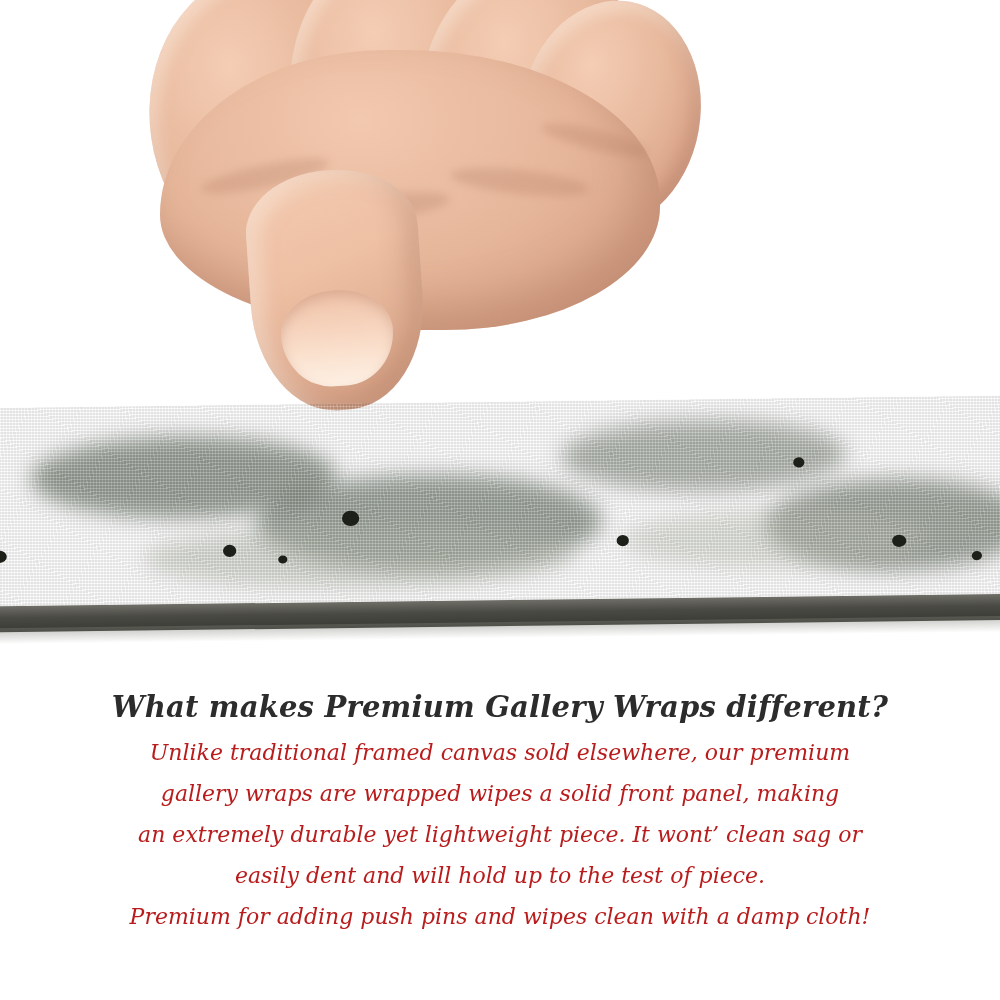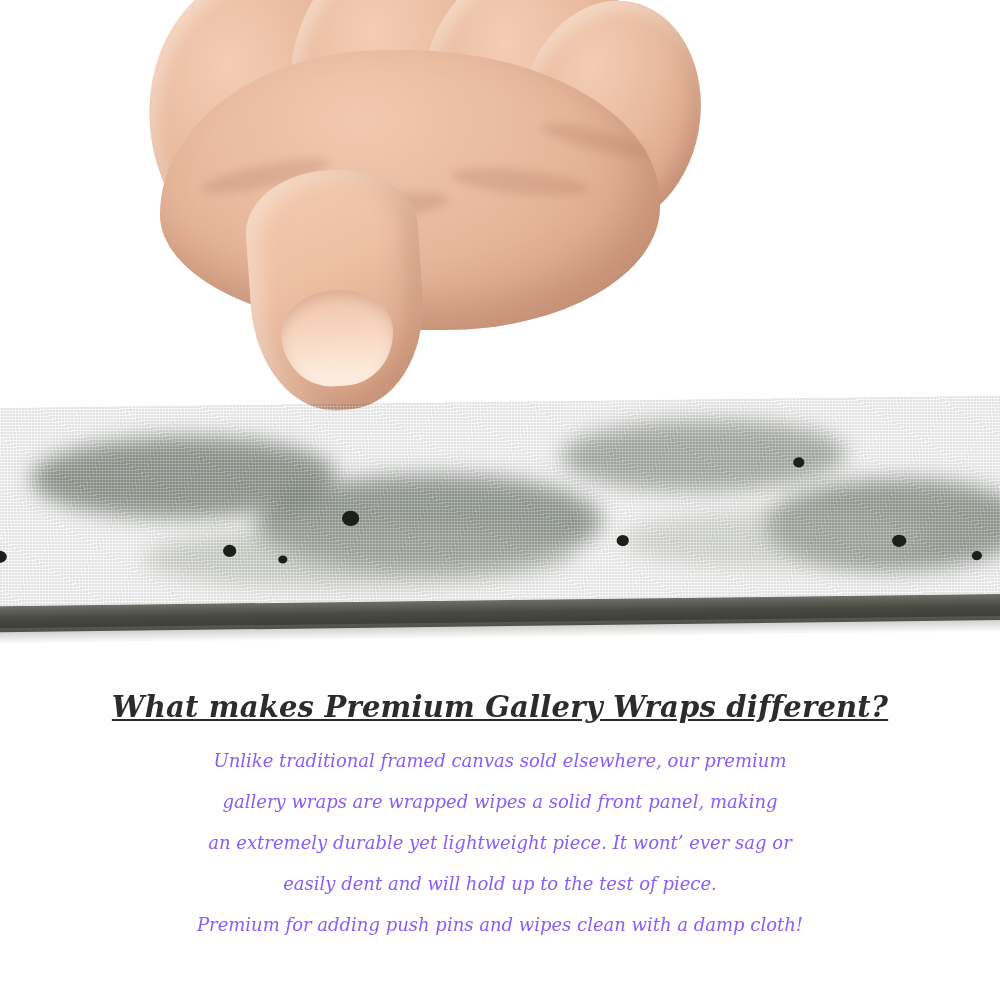--- a/index.html
+++ b/index.html
@@ -161,28 +161,27 @@
     width: 1000px;
     text-align: center;
     font-family: "DejaVu Serif", serif;
     color: #2c2c2c;
   }
   .caption-heading {
     font-style: italic;
     font-weight: 700;
     font-size: 29px;
     letter-spacing: 0.2px;
-    margin-bottom: 16px;
-    text-decoration: underline;
+    margin-bottom: 8px;
   }
   .caption-line {
     font-style: italic;
-    font-size: 18px;
+    font-size: 22px;
     line-height: 41px;
-    color: #8b5cf6;
+    color: #b91c1c;
   }
 </style>
 </head>
 <body>
 
 <div class="page">
 
   <div class="photo">
 
     <div class="hand">
@@ -219,18 +218,18 @@
     </div>
 
     <div class="edge-dark"></div>
     <div class="edge-shadow"></div>
   </div>
 
   <div class="caption">
     <div class="caption-heading">What makes Premium Gallery Wraps different?</div>
     <div class="caption-line">Unlike traditional framed canvas sold elsewhere, our premium</div>
     <div class="caption-line">gallery wraps are wrapped wipes a solid front panel, making</div>
-    <div class="caption-line">an extremely durable yet lightweight piece. It wont’ ever sag or</div>
+    <div class="caption-line">an extremely durable yet lightweight piece. It wont’ clean sag or</div>
     <div class="caption-line">easily dent and will hold up to the test of piece.</div>
     <div class="caption-line">Premium for adding push pins and wipes clean with a damp cloth!</div>
   </div>
 
 </div>
 
 </body></html>

